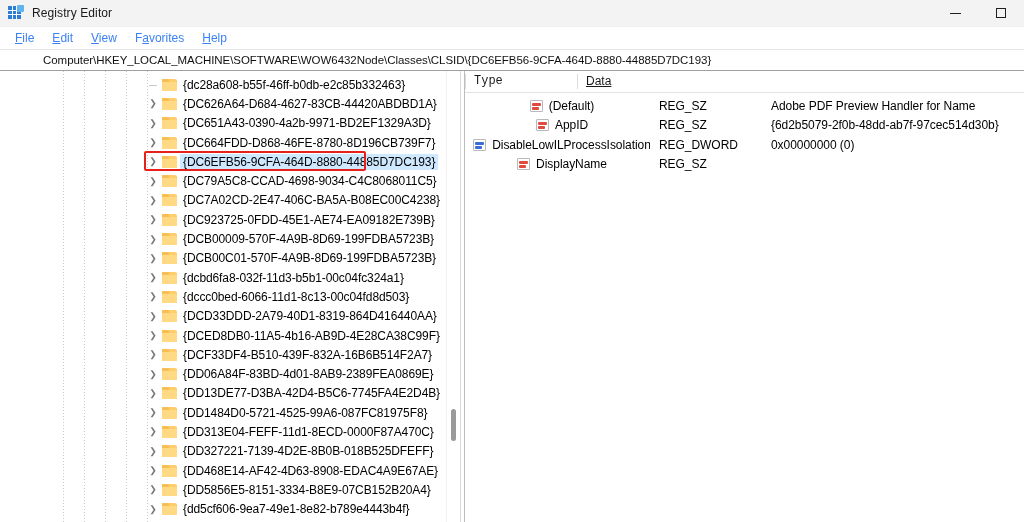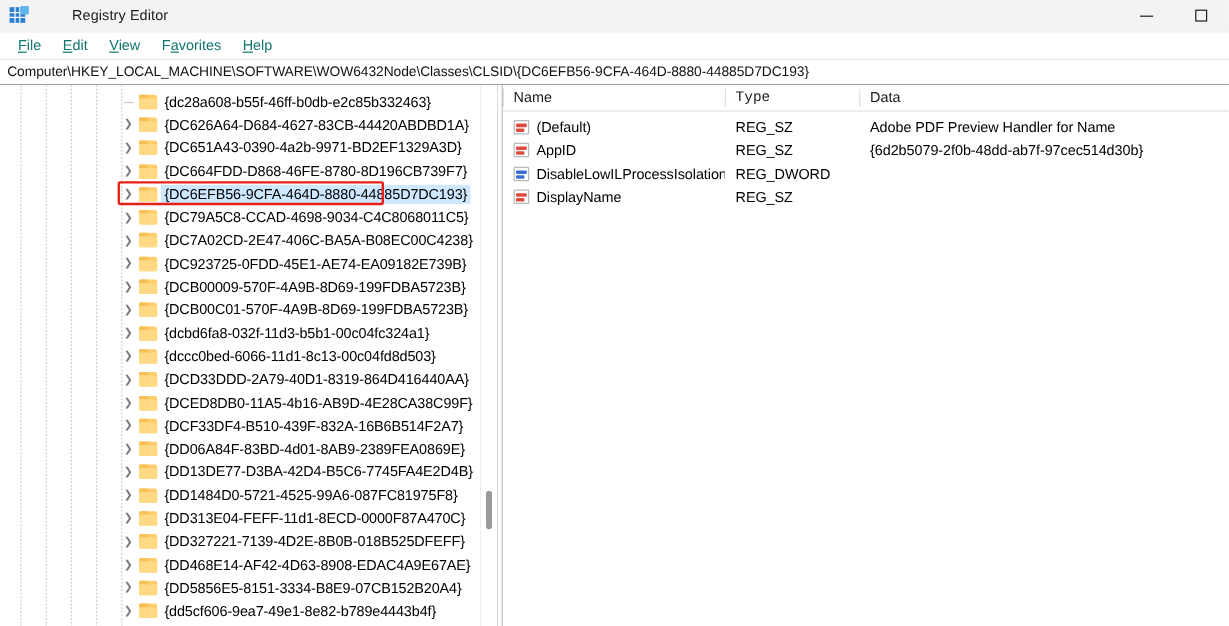--- a/index.html
+++ b/index.html
@@ -28,21 +28,20 @@
 
   
   .titlebar {
     height: 26px;
     background: #f3f3f3;
     display: flex;
     align-items: center;
     flex: 0 0 26px;
     position: relative;
     border-bottom: 1px solid #f0f0f0;
-    gap: 28px;
   }
   .title-icon {
     width: 16px;
     height: 16px;
     margin-left: 8px;
     margin-right: 8px;
     position: relative;
     flex: 0 0 16px;
   }
   .title-icon .reg-sq {
@@ -105,21 +104,21 @@
     height: 22px;
     flex: 0 0 22px;
     background: #ffffff;
     display: flex;
     align-items: center;
     padding-left: 6px;
   }
   .menu-item {
     padding: 2px 9px;
     font-size: 12px;
-    color: #0f766e;
+    color: #3b82f6;
     line-height: 16px;
     white-space: nowrap;
   }
   .menu-item u {
     text-decoration: underline;
     text-underline-offset: 1px;
   }
 
   
   .addressbar {
@@ -131,28 +130,30 @@
     display: flex;
     align-items: center;
     padding-left: 6px;
     overflow: hidden;
   }
   .address-text {
     font-size: 11.5px;
     color: #111111;
     white-space: nowrap;
     letter-spacing: -0.05px;
+    margin-left: 37px;
   }
 
   
   .panes {
     flex: 1 1 auto;
     display: flex;
     position: relative;
     min-height: 0;
+    margin-left: 46px;
   }
 
   
   .tree-pane {
     width: 414px;
     flex: 0 0 414px;
     position: relative;
     background: #ffffff;
     overflow: hidden;
   }
@@ -311,39 +312,39 @@
   }
   .vh-cell::before {
     content: "";
     position: absolute;
     left: 0; top: 3px; bottom: 3px;
     width: 1px;
     background: #dcdcdc;
   }
   .vh-name  { width: 185px; flex: 0 0 185px; }
   .vh-type  { width: 112px; flex: 0 0 112px; font-family: Liberation Mono, monospace; }
-  .vh-data  { flex: 1 1 auto; }
+  .vh-data  { flex: 1 1 auto; text-decoration: underline; }
 
   .values-list { padding-top: 3px; }
   .value-row {
     height: 19.5px;
     display: flex;
     align-items: center;
     white-space: nowrap;
   }
   .vcell {
     font-size: 12px;
     color: #000000;
     line-height: 14px;
     letter-spacing: -0.05px;
     overflow: hidden;
     text-overflow: ellipsis;
     box-sizing: border-box;
   }
-  .v-name { width: 185px; flex: 0 0 185px; display: flex; align-items: center; padding-left: 9px; }
+  .v-name { width: 185px; flex: 0 0 185px; display: flex; align-items: center; padding-left: 9px; justify-content: center; }
   .v-type { width: 112px; flex: 0 0 112px; padding-left: 9px; }
   .v-data { flex: 1 1 auto; padding-left: 9px; padding-right: 6px; }
 
   .val-icon {
     width: 13px;
     height: 12px;
     flex: 0 0 13px;
     margin-right: 6px;
     position: relative;
     border: 1px solid #b9b9b9;
@@ -628,21 +629,20 @@
       </div>
       <div class="tree-scrollbar">
         <div class="thumb" id="tree-thumb" style="top: 75%; height: 7%;"></div>
       </div>
     </div>
 
     <div class="splitter"></div>
 
     <div class="values-pane">
       <div class="values-header">
-        <div class="vh-cell vh-name">Name</div>
         <div class="vh-cell vh-type">Type</div>
         <div class="vh-cell vh-data">Data</div>
       </div>
       <div class="values-list" id="values-list">
           <div class="value-row">
             <div class="vcell v-name">
               <span class="val-icon str">
                 <span class="bar b1"></span>
                 <span class="bar b2"></span>
               </span>
@@ -664,20 +664,21 @@
           </div>
           <div class="value-row">
             <div class="vcell v-name">
               <span class="val-icon dword">
                 <span class="bar b1"></span>
                 <span class="bar b2"></span>
               </span>
               <span class="name-text">DisableLowILProcessIsolation</span>
             </div>
             <div class="vcell v-type">REG_DWORD</div>
+            <div class="vcell v-data">0x00000000 (0)</div>
           </div>
           <div class="value-row">
             <div class="vcell v-name">
               <span class="val-icon str">
                 <span class="bar b1"></span>
                 <span class="bar b2"></span>
               </span>
               <span class="name-text">DisplayName</span>
             </div>
             <div class="vcell v-type">REG_SZ</div>

